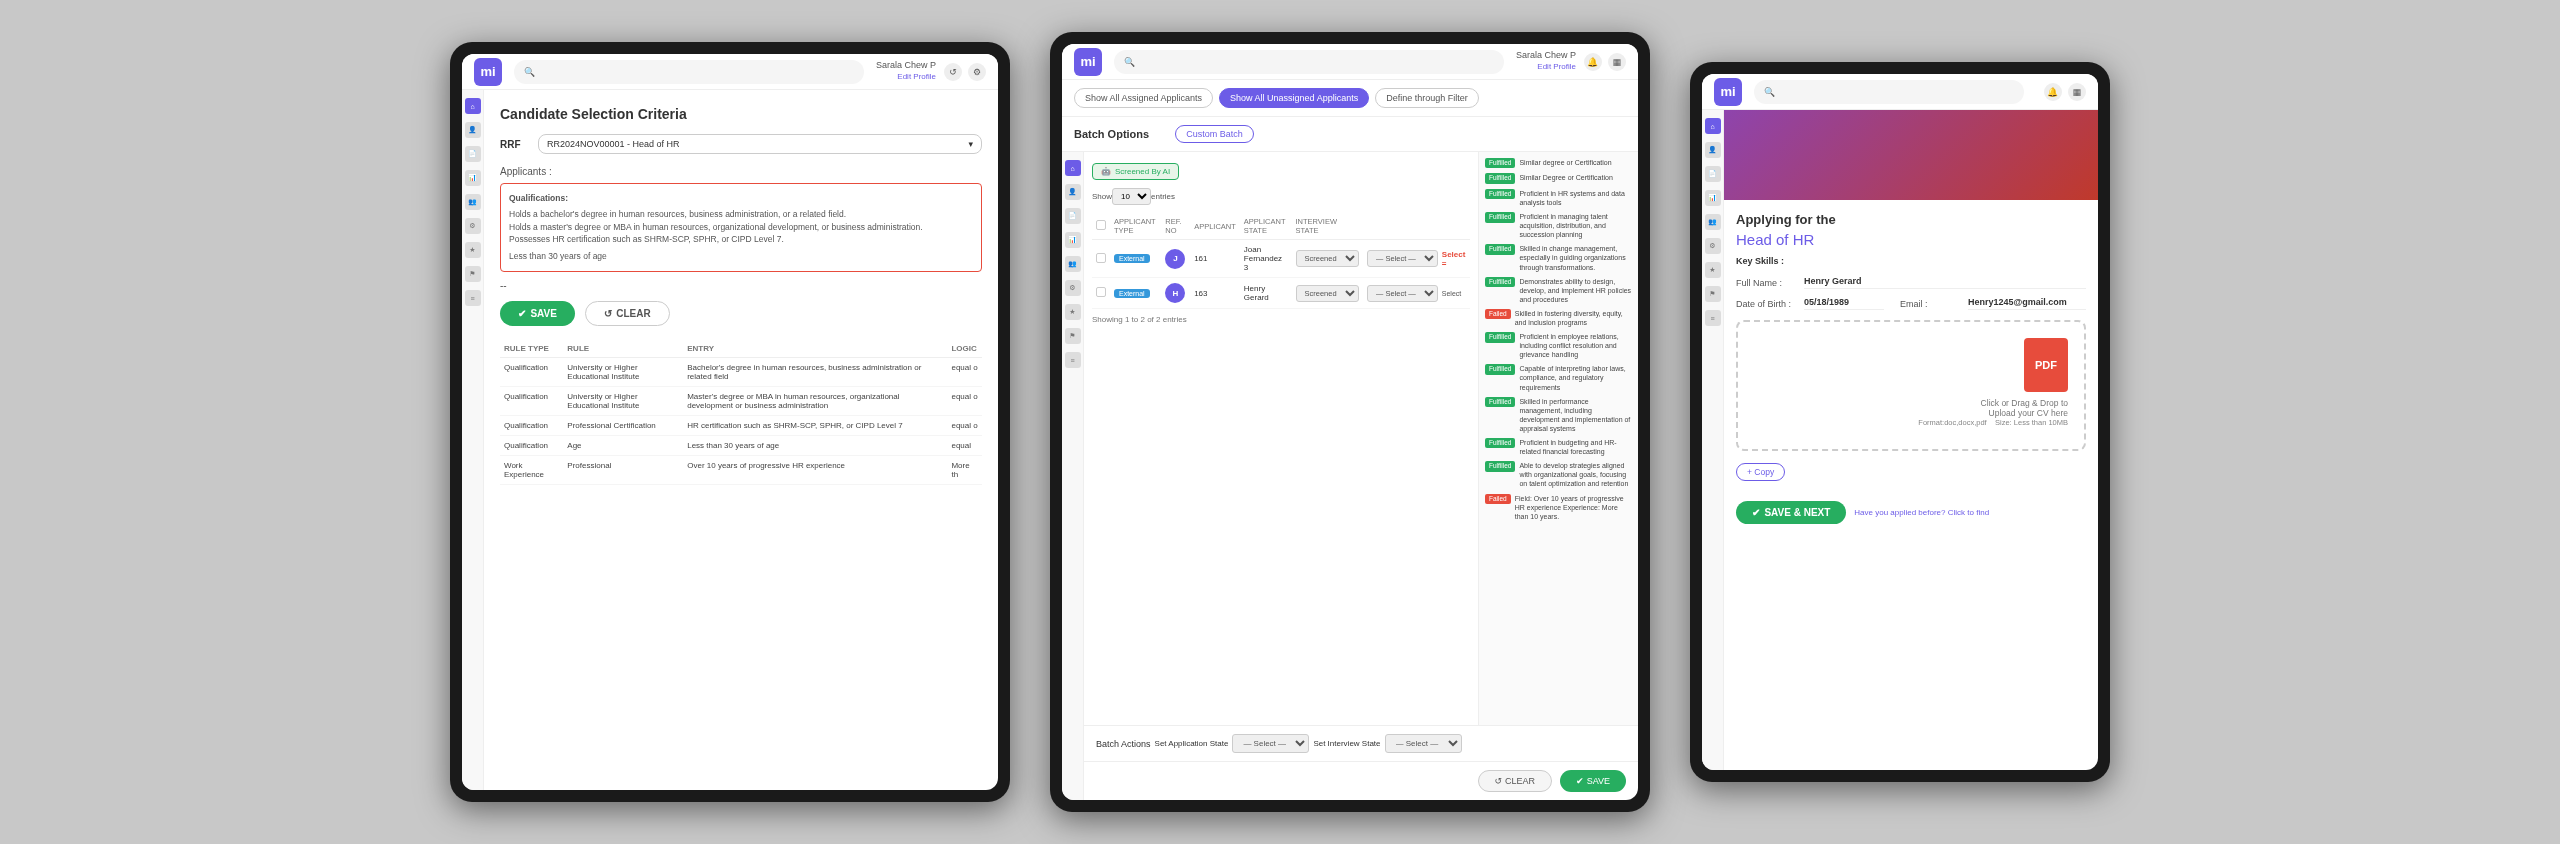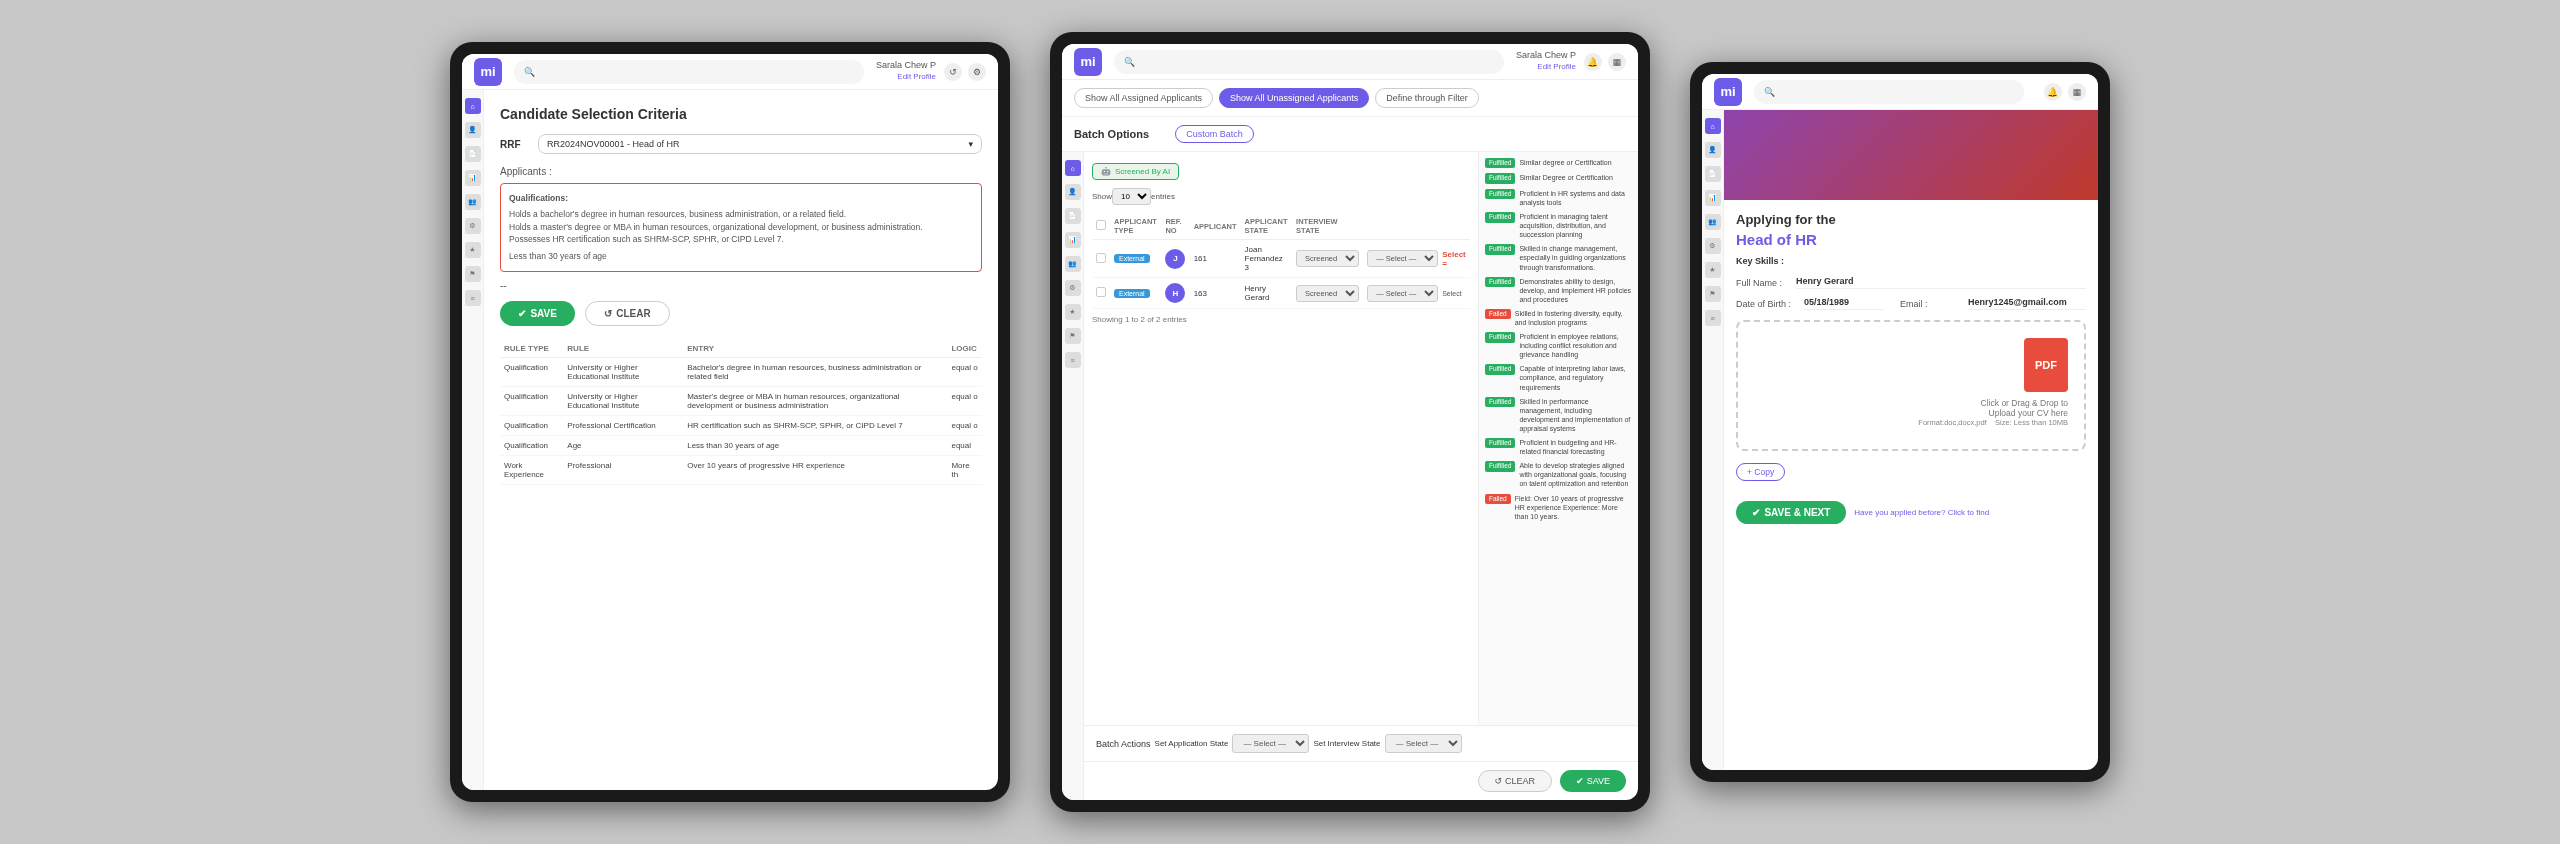--- a/index.html
+++ b/index.html
@@ -330,21 +330,21 @@
     .t2-table {
       width: 100%;
       border-collapse: collapse;
       font-size: 8px;
     }
     .t2-table th {
       text-align: left;
       padding: 4px;
       color: #777;
       font-size: 7.5px;
-      font-weight: bold;
+      font-weight: normal;
       border-bottom: 1px solid #eee;
       text-transform: uppercase;
     }
     .t2-table td {
       padding: 5px 4px;
       color: #333;
       font-size: 8px;
       border-bottom: 1px solid #f5f5f5;
       vertical-align: middle;
     }
@@ -462,34 +462,34 @@
       flex: 1;
     }
     .t3-applying {
       font-size: 13px;
       font-weight: bold;
       color: #333;
       margin-bottom: 4px;
     }
     .t3-role {
       font-size: 15px;
-      font-weight: bold;
+      font-weight: normal;
       color: #6c5ce7;
       margin-bottom: 8px;
     }
     .t3-key-skills {
       font-size: 9px;
       font-weight: bold;
       color: #333;
       margin-bottom: 10px;
     }
     .t3-form-row {
       display: flex;
       align-items: center;
-      gap: 0;
+      gap: 8px;
       margin-bottom: 8px;
       font-size: 9px;
     }
     .t3-label {
       color: #555;
       font-size: 9px;
       min-width: 60px;
     }
     .t3-value {
       color: #333;

